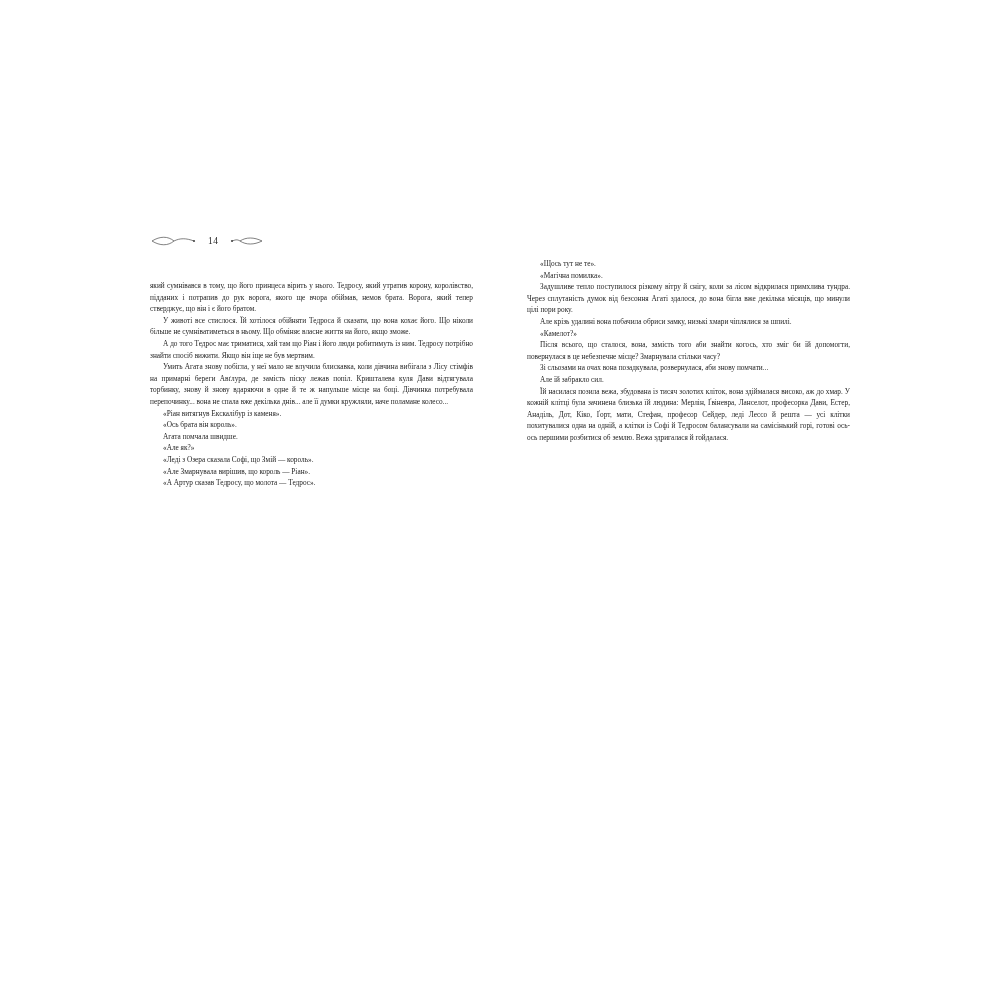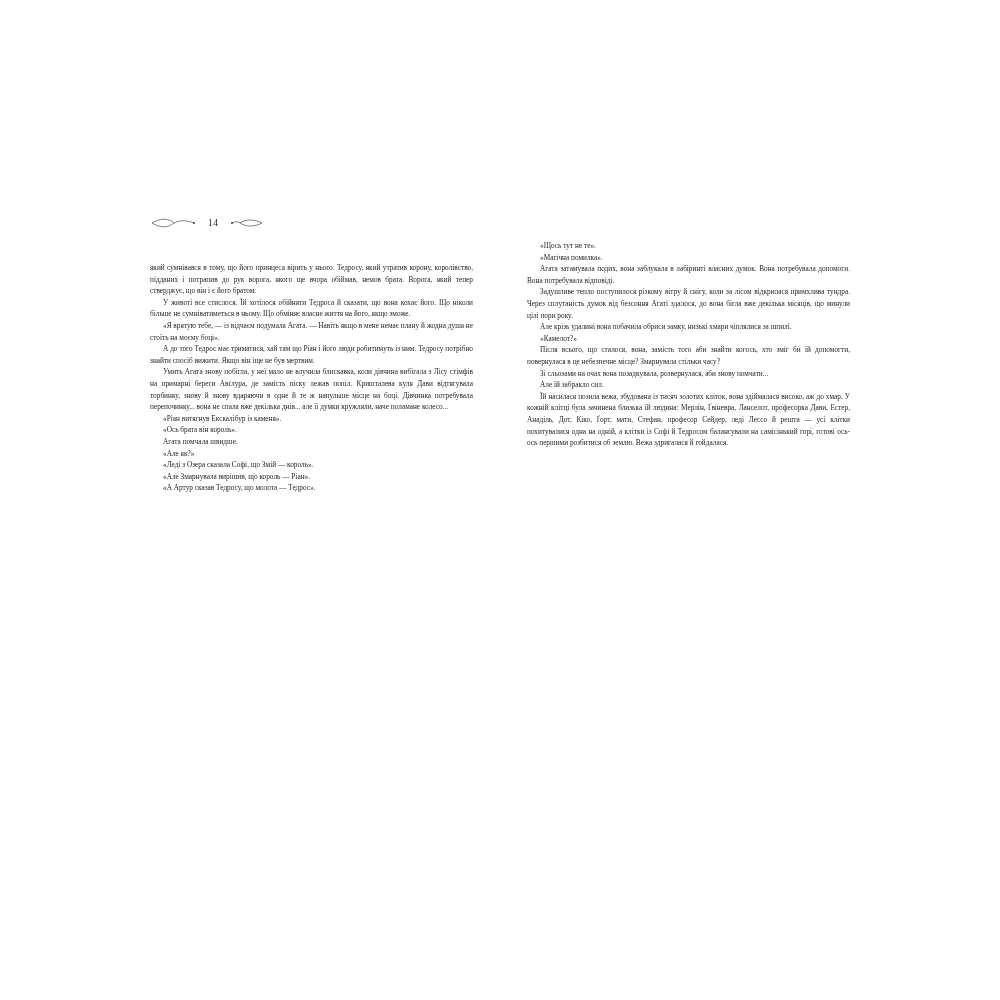--- a/index.html
+++ b/index.html
@@ -9,21 +9,21 @@
     width: 1000px;
     height: 1000px;
     overflow: hidden;
   }
   body {
     font-family: "Liberation Serif", serif;
   }
   .page-spread {
     position: absolute;
     left: 150px;
-    top: 212px;
+    top: 230px;
     width: 700px;
     height: 560px;
     display: flex;
     flex-direction: row;
     gap: 54px;
   }
   .page {
     width: 333px;
     position: relative;
   }
@@ -86,38 +86,36 @@
         <svg width="34" height="12" viewBox="0 0 34 12">
           <path d="M32 6 C24 2, 16 2, 10 6 C16 10, 24 10, 32 6 Z" fill="none" stroke="#4a4a4a" stroke-width="0.7"></path>
           <circle cx="2" cy="6" r="1.1" fill="#4a4a4a"></circle>
           <path d="M10 6 C7 4, 5 5, 2 6" fill="none" stroke="#4a4a4a" stroke-width="0.7"></path>
         </svg>
       </span>
     </div>
     <div class="col-text">
       <p class="noind">який сумнівався в тому, що його принцеса вірить у нього. Тедросу, який утратив корону, королівство, підданих і потрапив до рук ворога, якого ще вчора обіймав, немов брата. Ворога, який тепер стверджує, що він і є його братом.</p>
       <p class="ind">У животі все стислося. Їй хотілося обійняти Тедроса й сказати, що вона кохає його. Що ніколи більше не сумніватиметься в ньому. Що обміняє власне життя на його, якщо зможе.</p>
-      <p class="ind">«Я врятую тебе, — із відчаєм подумала Агата. — Навіть якщо в мене немає плану й жодна душа не стоїть на моєму боці».</p>
       <p class="ind">А до того Тедрос має триматися, хай там що Ріан і його люди робитимуть із ним. Тедросу потрібно знайти спосіб вижити. Якщо він іще не був мертвим.</p>
       <p class="ind">Умить Агата знову побігла, у неї мало не влучила блискавка, коли дівчина вибігала з Лісу стімфів на примарні береги Авґлура, де замість піску лежав попіл. Кришталева куля Дави відтягувала торбинку, знову й знову вдаряючи в одне й те ж напульше місце на боці. Дівчинка потребувала перепочинку... вона не спала вже декілька днів... але її думки кружляли, наче поламане колесо...</p>
       <p class="ind">«Ріан витягнув Екскалібур із каменя».</p>
       <p class="ind">«Ось брата він король».</p>
       <p class="ind">Агата помчала швидше.</p>
       <p class="ind">«Але як?»</p>
       <p class="ind">«Леді з Озера сказала Софі, що Змій — король».</p>
       <p class="ind">«Але Змарнувала вирішив, що король — Ріан».</p>
       <p class="ind">«А Артур сказав Тедросу, що молота — Тедрос».</p>
     </div>
   </div>
 
   <div class="page">
     <div class="col-text">
       <p class="ind">«Щось тут не те».</p>
       <p class="ind">«Магічна помилка».</p>
-      <p class="ind">Агата затамувала подих, вона заблукала в лабіринті власних думок. Вона потребувала допомоги. Вона потребувала відповіді.</p>
       <p class="ind">Задушливе тепло поступилося різкому вітру й снігу, коли за лісом відкрилася примхлива тундра. Через сплутаність думок від безсоння Агаті здалося, до вона бігла вже декілька місяців, що минули цілі пори року.</p>
       <p class="ind">Але крізь удалині вона побачила обриси замку, низькі хмари чіплялися за шпилі.</p>
       <p class="ind">«Камелот?»</p>
       <p class="ind">Після всього, що сталося, вона, замість того аби знайти когось, хто зміг би їй допомогти, повернулася в це небезпечне місце? Змарнувала стільки часу?</p>
       <p class="ind">Зі сльозами на очах вона позадкувала, розвернулася, аби знову помчати...</p>
       <p class="ind">Але їй забракло сил.</p>
       <p class="ind">Їй насилася позила вежа, збудована із тисяч золотих кліток, вона здіймалася високо, аж до хмар. У кожній клітці була зачинена близька їй людина: Мерлін, Ґвіневра, Ланселот, професорка Дави, Естер, Анаділь, Дот, Кіко, Ґорт, мати, Стефан, професор Сейдер, леді Лессо й решта — усі клітки похитувалися одна на одній, а клітки із Софі й Тедросом балансували на самісінький горі, готові ось-ось першими розбитися об землю. Вежа здригалася й гойдалася.</p>
     </div>
   </div>
 

